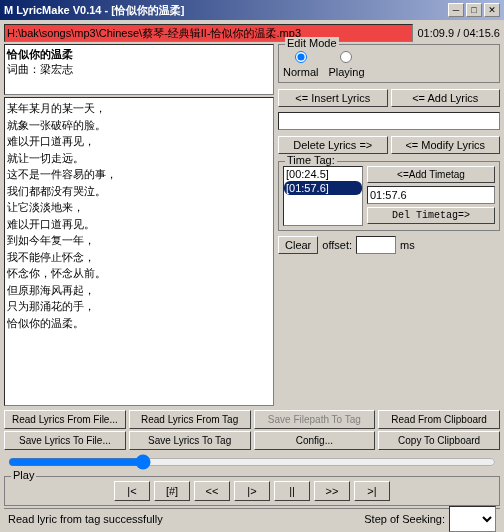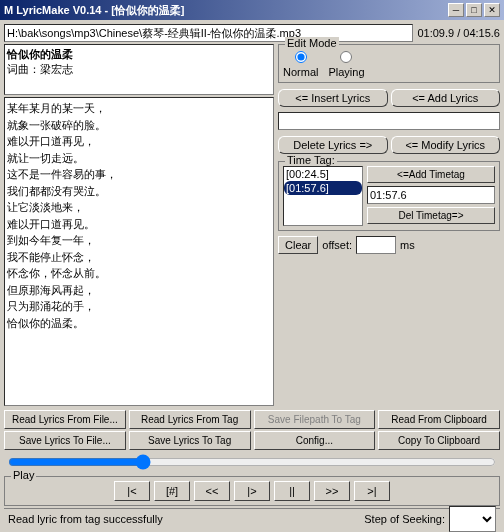--- a/index.html
+++ b/index.html
@@ -51,21 +51,21 @@
       gap: 2px;
     }
     .file-row {
       display: flex;
       align-items: center;
       gap: 4px;
       height: 18px;
     }
     .file-path {
       flex: 1;
-      background: #ffffff;
+      background: #ef4444;
       border: 1px inset #808080;
       padding: 1px 2px;
       font-size: 11px;
       height: 18px;
       overflow: hidden;
       white-space: nowrap;
     }
     .time-display {
       font-size: 11px;
       white-space: nowrap;
@@ -147,21 +147,20 @@
       cursor: pointer;
       white-space: nowrap;
     }
     .btn-row {
       display: flex;
       gap: 3px;
       margin-top: 3px;
     }
     .btn-full {
       flex: 1;
-      border-radius: 6px;
     }
     .timetag-group {
       border: 1px solid #808080;
       padding: 4px;
       position: relative;
       margin-top: 4px;
     }
     .timetag-label {
       position: absolute;
       top: -8px;
@@ -384,21 +383,21 @@
       <div class="timetag-group">
         <span class="timetag-label">Time Tag:</span>
         <div class="timetag-inner">
           <div class="timetag-list" id="timetag-list">
           <div class="timetag-list-item">[00:24.5]</div>
               <div class="timetag-list-item selected">[01:57.6]</div>
             </div>
           <div class="timetag-right">
             <button class="btn" style="width:100%; font-size:10px; padding:2px 2px;">&lt;=Add Timetag</button>
             <input type="text" class="timetag-value-input" id="timetag-input" value="01:57.6" style="">
-            <button class="btn" style="width:100%; font-size:10px; padding:2px 2px;">Del Timetag=&gt;</button>
+            <button class="btn" style="width:100%; font-size:10px; padding:2px 2px;font-family:Liberation Mono, monospace;">Del Timetag=&gt;</button>
           </div>
         </div>
       </div>
 
       <div class="offset-row">
         <button class="btn">Clear</button>
         <span>offset:</span>
         <input type="text" class="offset-input" style="">
         <span>ms</span>
       </div>

